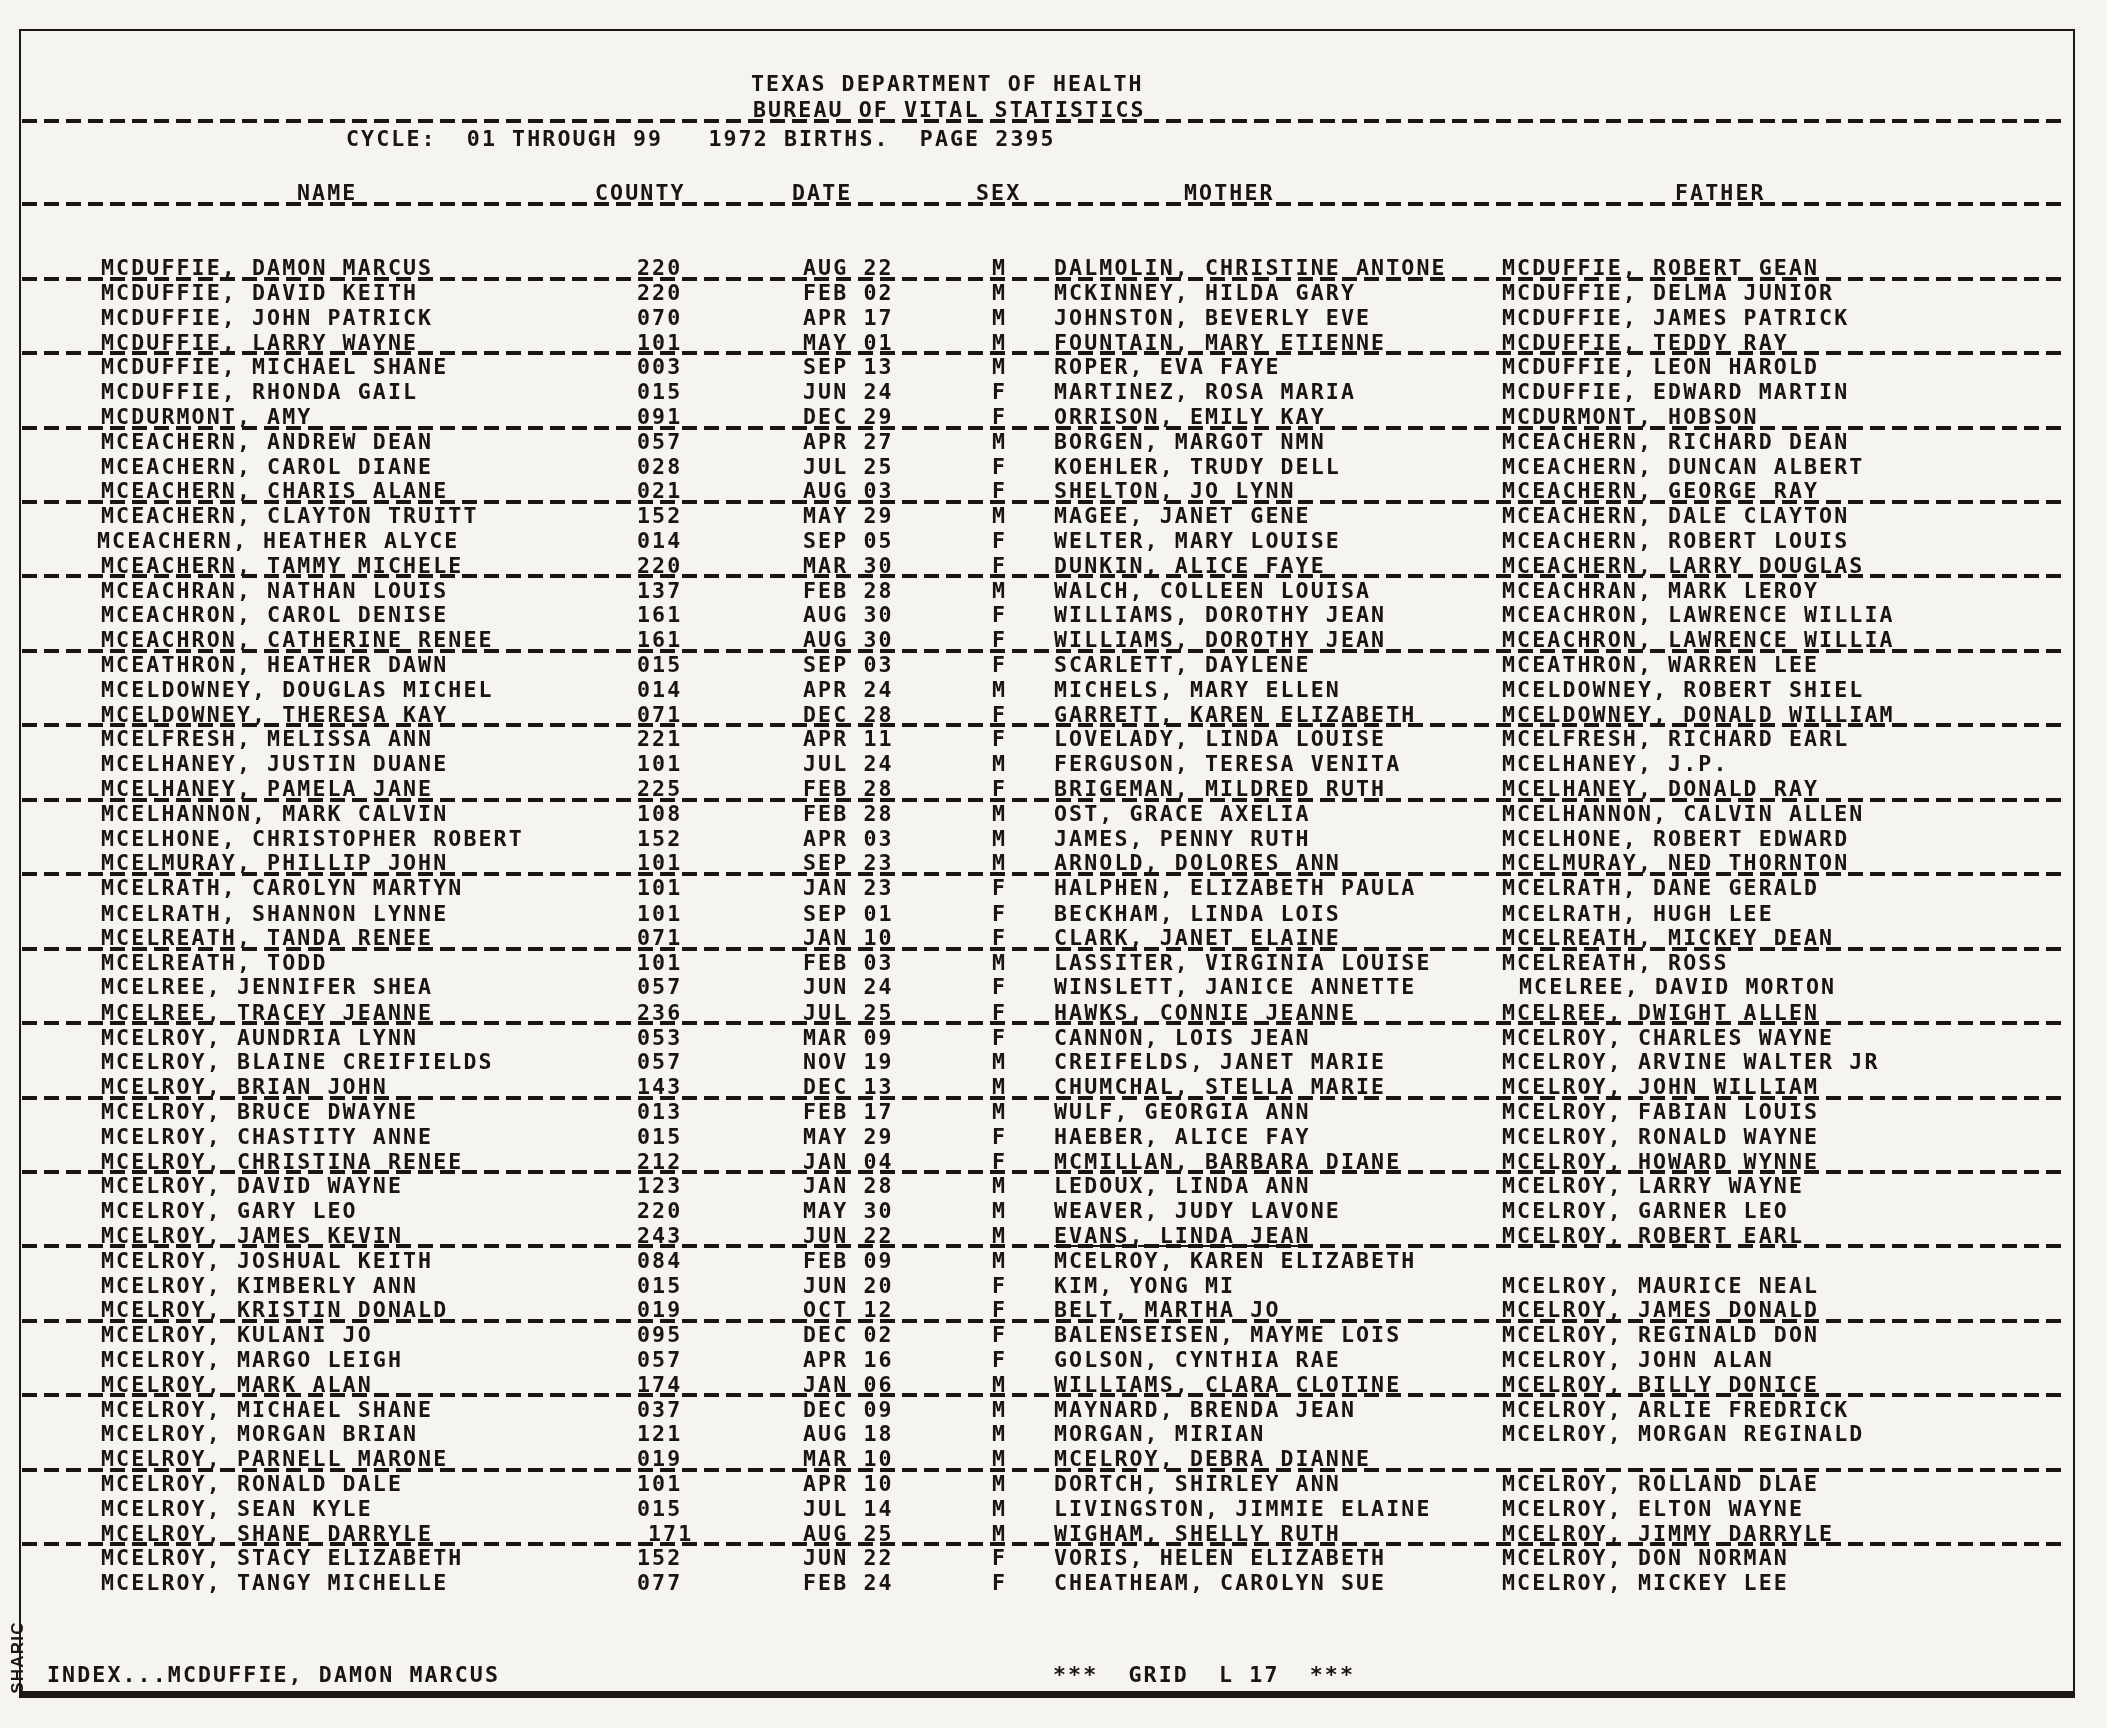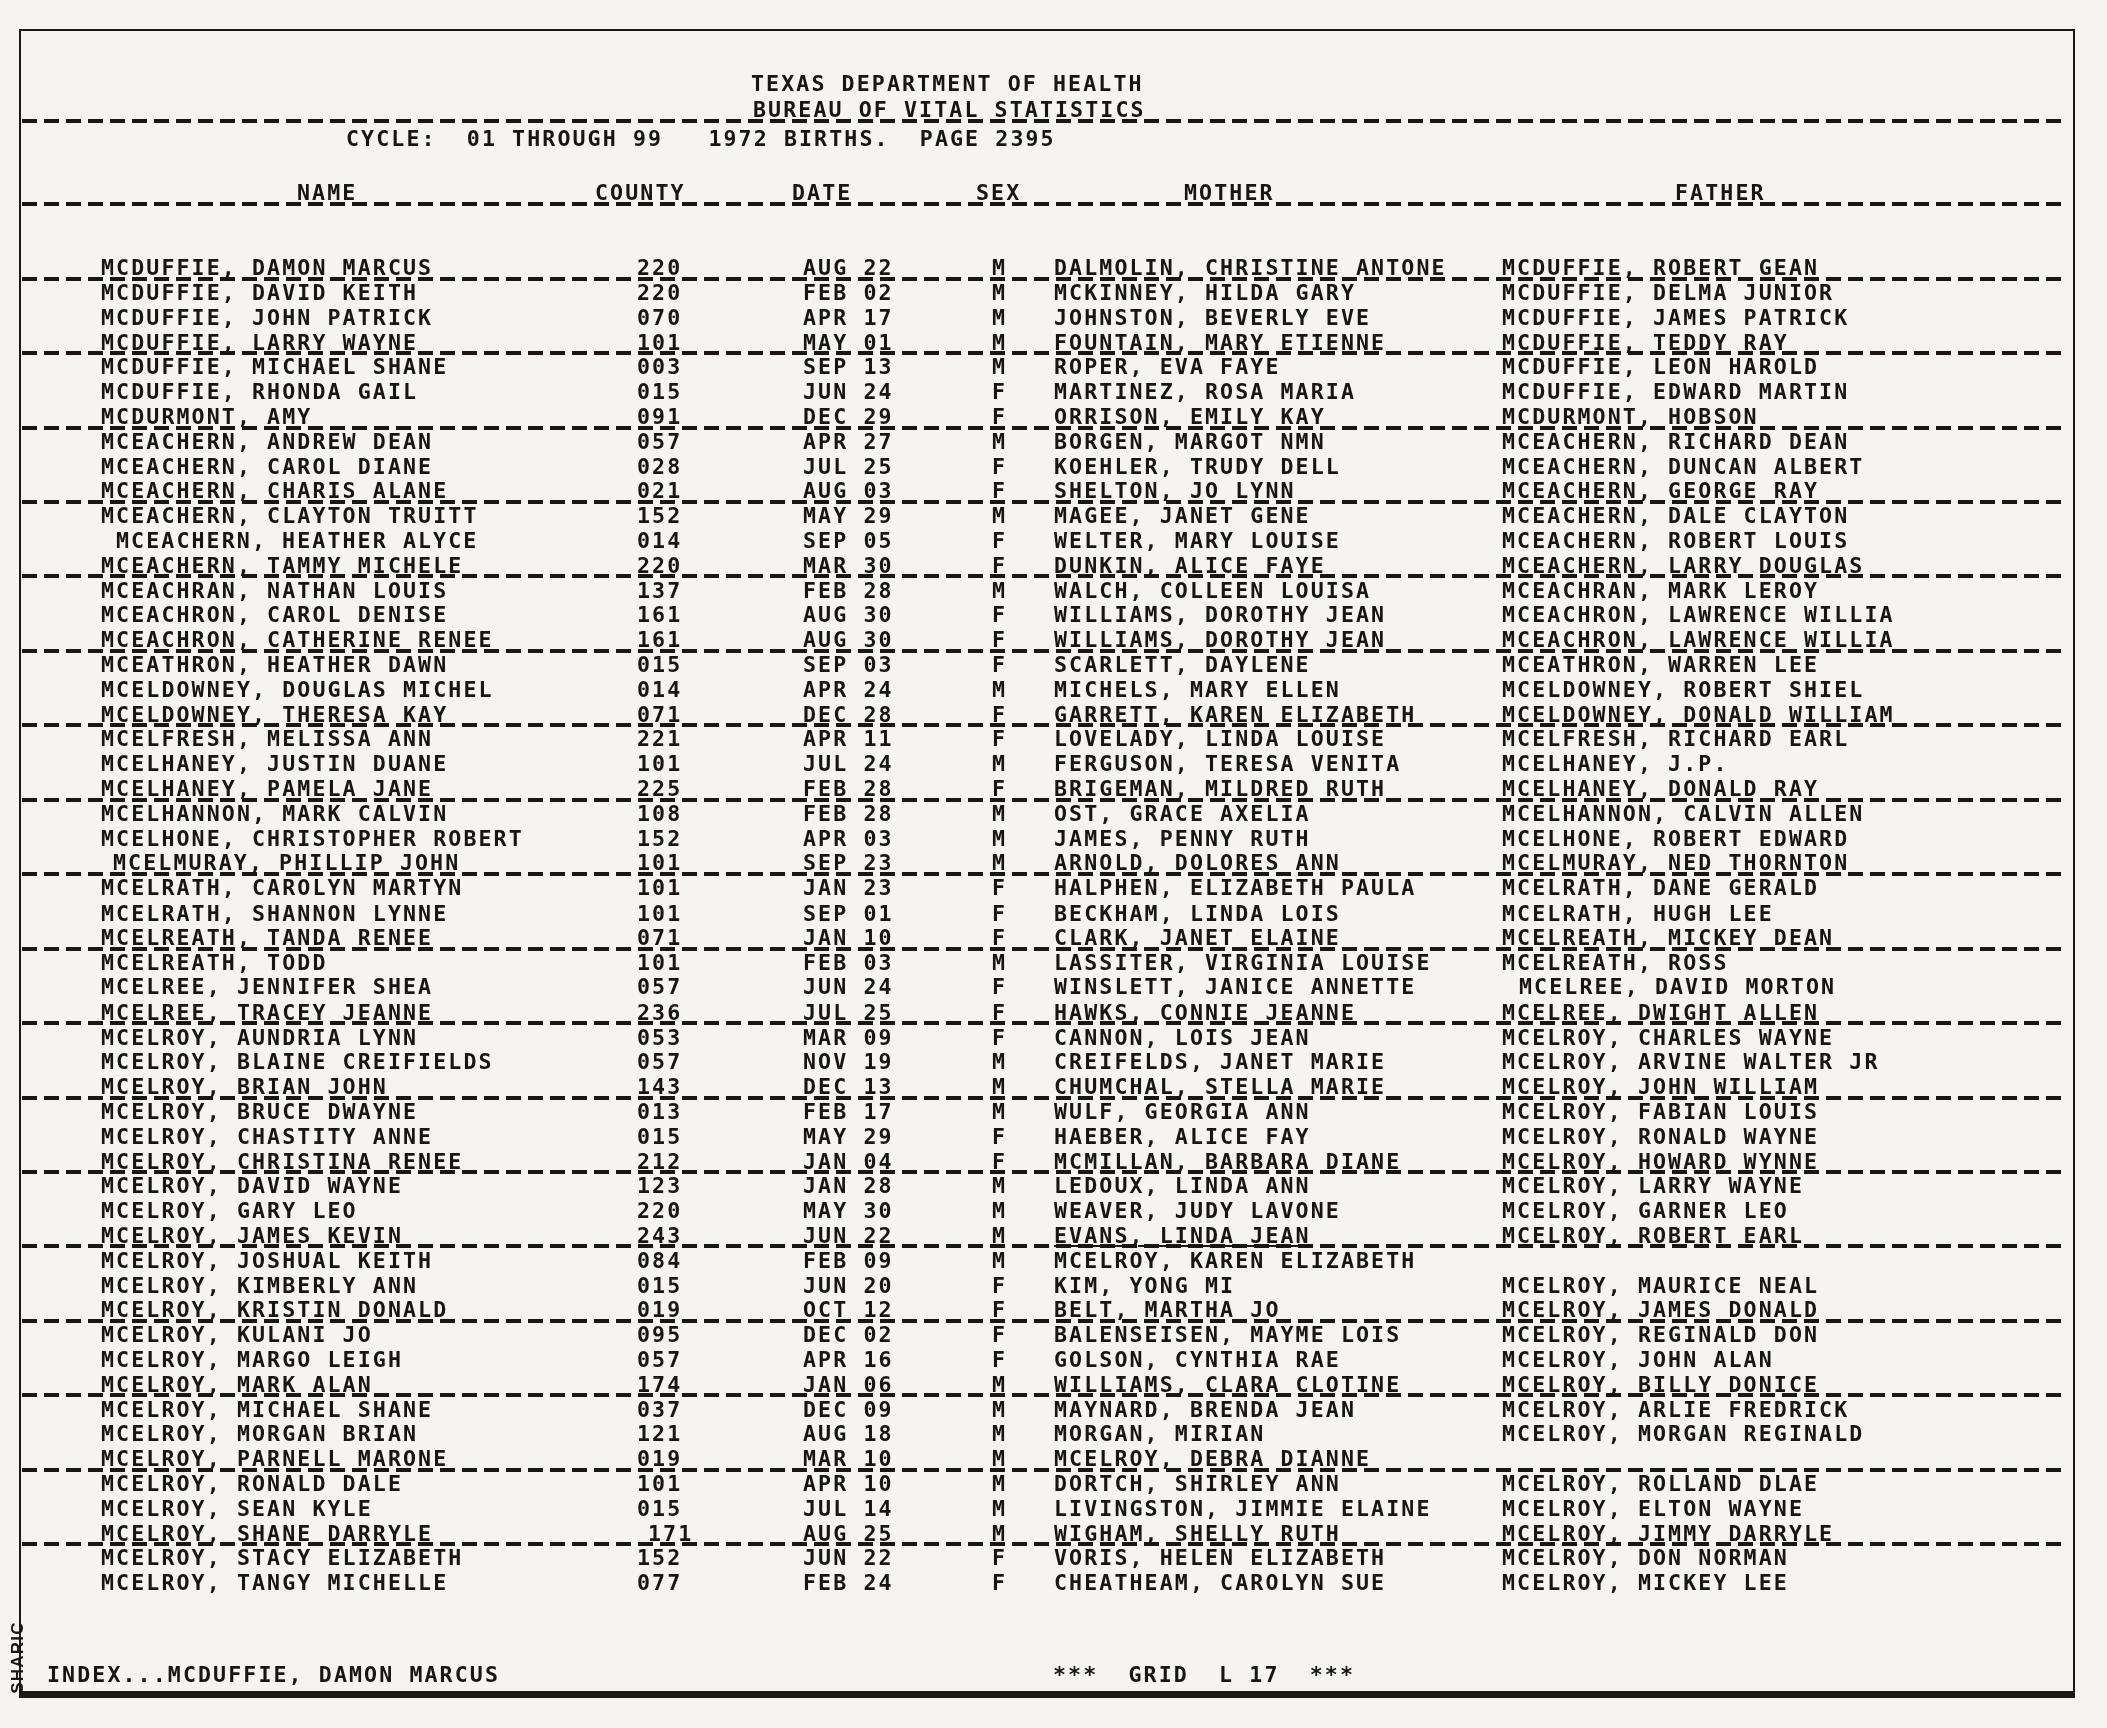--- a/index.html
+++ b/index.html
@@ -142,21 +142,21 @@
       </div>
       <div class="row" style="top: 503px;">
         <span class="cell" style="left: 101px;">MCEACHERN, CLAYTON TRUITT</span>
         <span class="cell" style="left: 637px;">152</span>
         <span class="cell" style="left: 803px;">MAY 29</span>
         <span class="cell" style="left: 992px;">M</span>
         <span class="cell" style="left: 1054px;">MAGEE, JANET GENE</span>
         <span class="cell" style="left: 1502px;">MCEACHERN, DALE CLAYTON</span>
       </div>
       <div class="row" style="top: 528px;">
-        <span class="cell" style="left: 116px;">MCEACHERN, HEATHER ALYCE</span>
+        <span class="cell" style="left: 97px;">MCEACHERN, HEATHER ALYCE</span>
         <span class="cell" style="left: 637px;">014</span>
         <span class="cell" style="left: 803px;">SEP 05</span>
         <span class="cell" style="left: 992px;">F</span>
         <span class="cell" style="left: 1054px;">WELTER, MARY LOUISE</span>
         <span class="cell" style="left: 1502px;">MCEACHERN, ROBERT LOUIS</span>
       </div>
       <div class="dash" style="top: 574px;"></div>
       <div class="row" style="top: 553px;">
         <span class="cell" style="left: 101px;">MCEACHERN, TAMMY MICHELE</span>
         <span class="cell" style="left: 637px;">220</span>
@@ -251,21 +251,21 @@
       <div class="row" style="top: 826px;">
         <span class="cell" style="left: 101px;">MCELHONE, CHRISTOPHER ROBERT</span>
         <span class="cell" style="left: 637px;">152</span>
         <span class="cell" style="left: 803px;">APR 03</span>
         <span class="cell" style="left: 992px;">M</span>
         <span class="cell" style="left: 1054px;">JAMES, PENNY RUTH</span>
         <span class="cell" style="left: 1502px;">MCELHONE, ROBERT EDWARD</span>
       </div>
       <div class="dash" style="top: 872px;"></div>
       <div class="row" style="top: 850px;">
-        <span class="cell" style="left: 101px; margin-left: 12px;">MCELMURAY, PHILLIP JOHN</span>
+        <span class="cell" style="left: 101px;">MCELMURAY, PHILLIP JOHN</span>
         <span class="cell" style="left: 637px;">101</span>
         <span class="cell" style="left: 803px;">SEP 23</span>
         <span class="cell" style="left: 992px;">M</span>
         <span class="cell" style="left: 1054px;">ARNOLD, DOLORES ANN</span>
         <span class="cell" style="left: 1502px;">MCELMURAY, NED THORNTON</span>
       </div>
       <div class="row" style="top: 875px;">
         <span class="cell" style="left: 101px;">MCELRATH, CAROLYN MARTYN</span>
         <span class="cell" style="left: 637px;">101</span>
         <span class="cell" style="left: 803px;">JAN 23</span>

